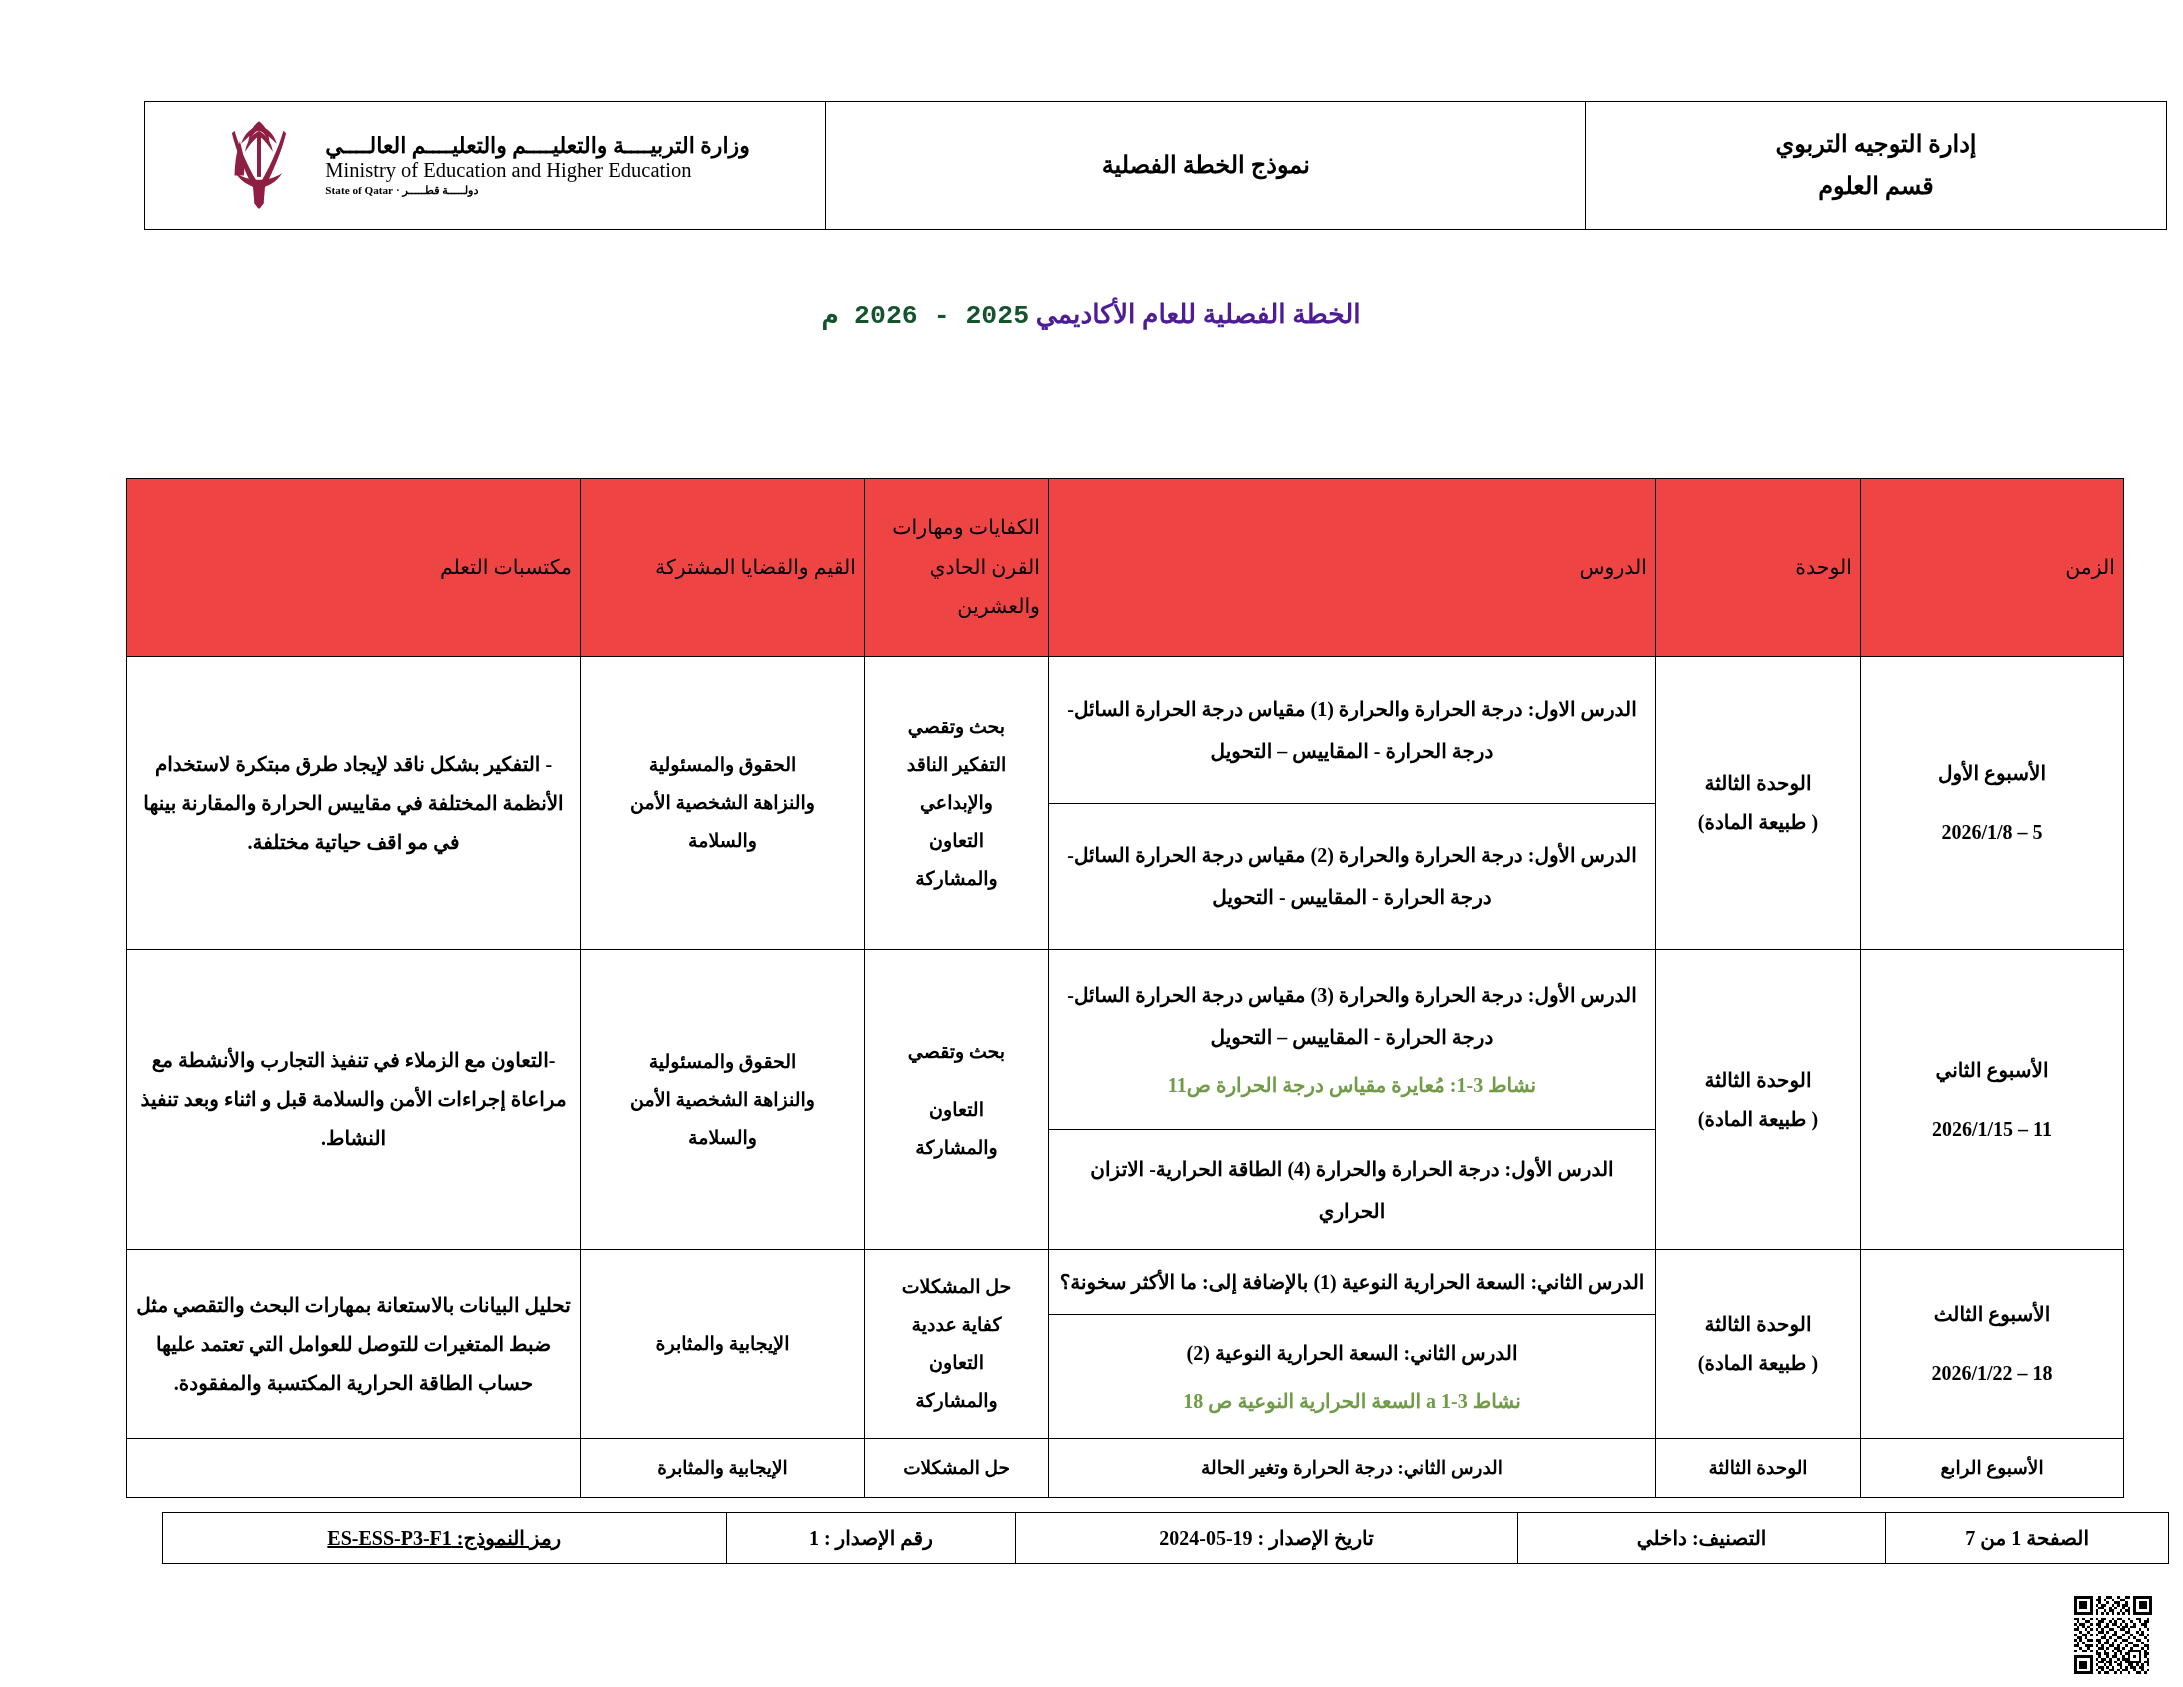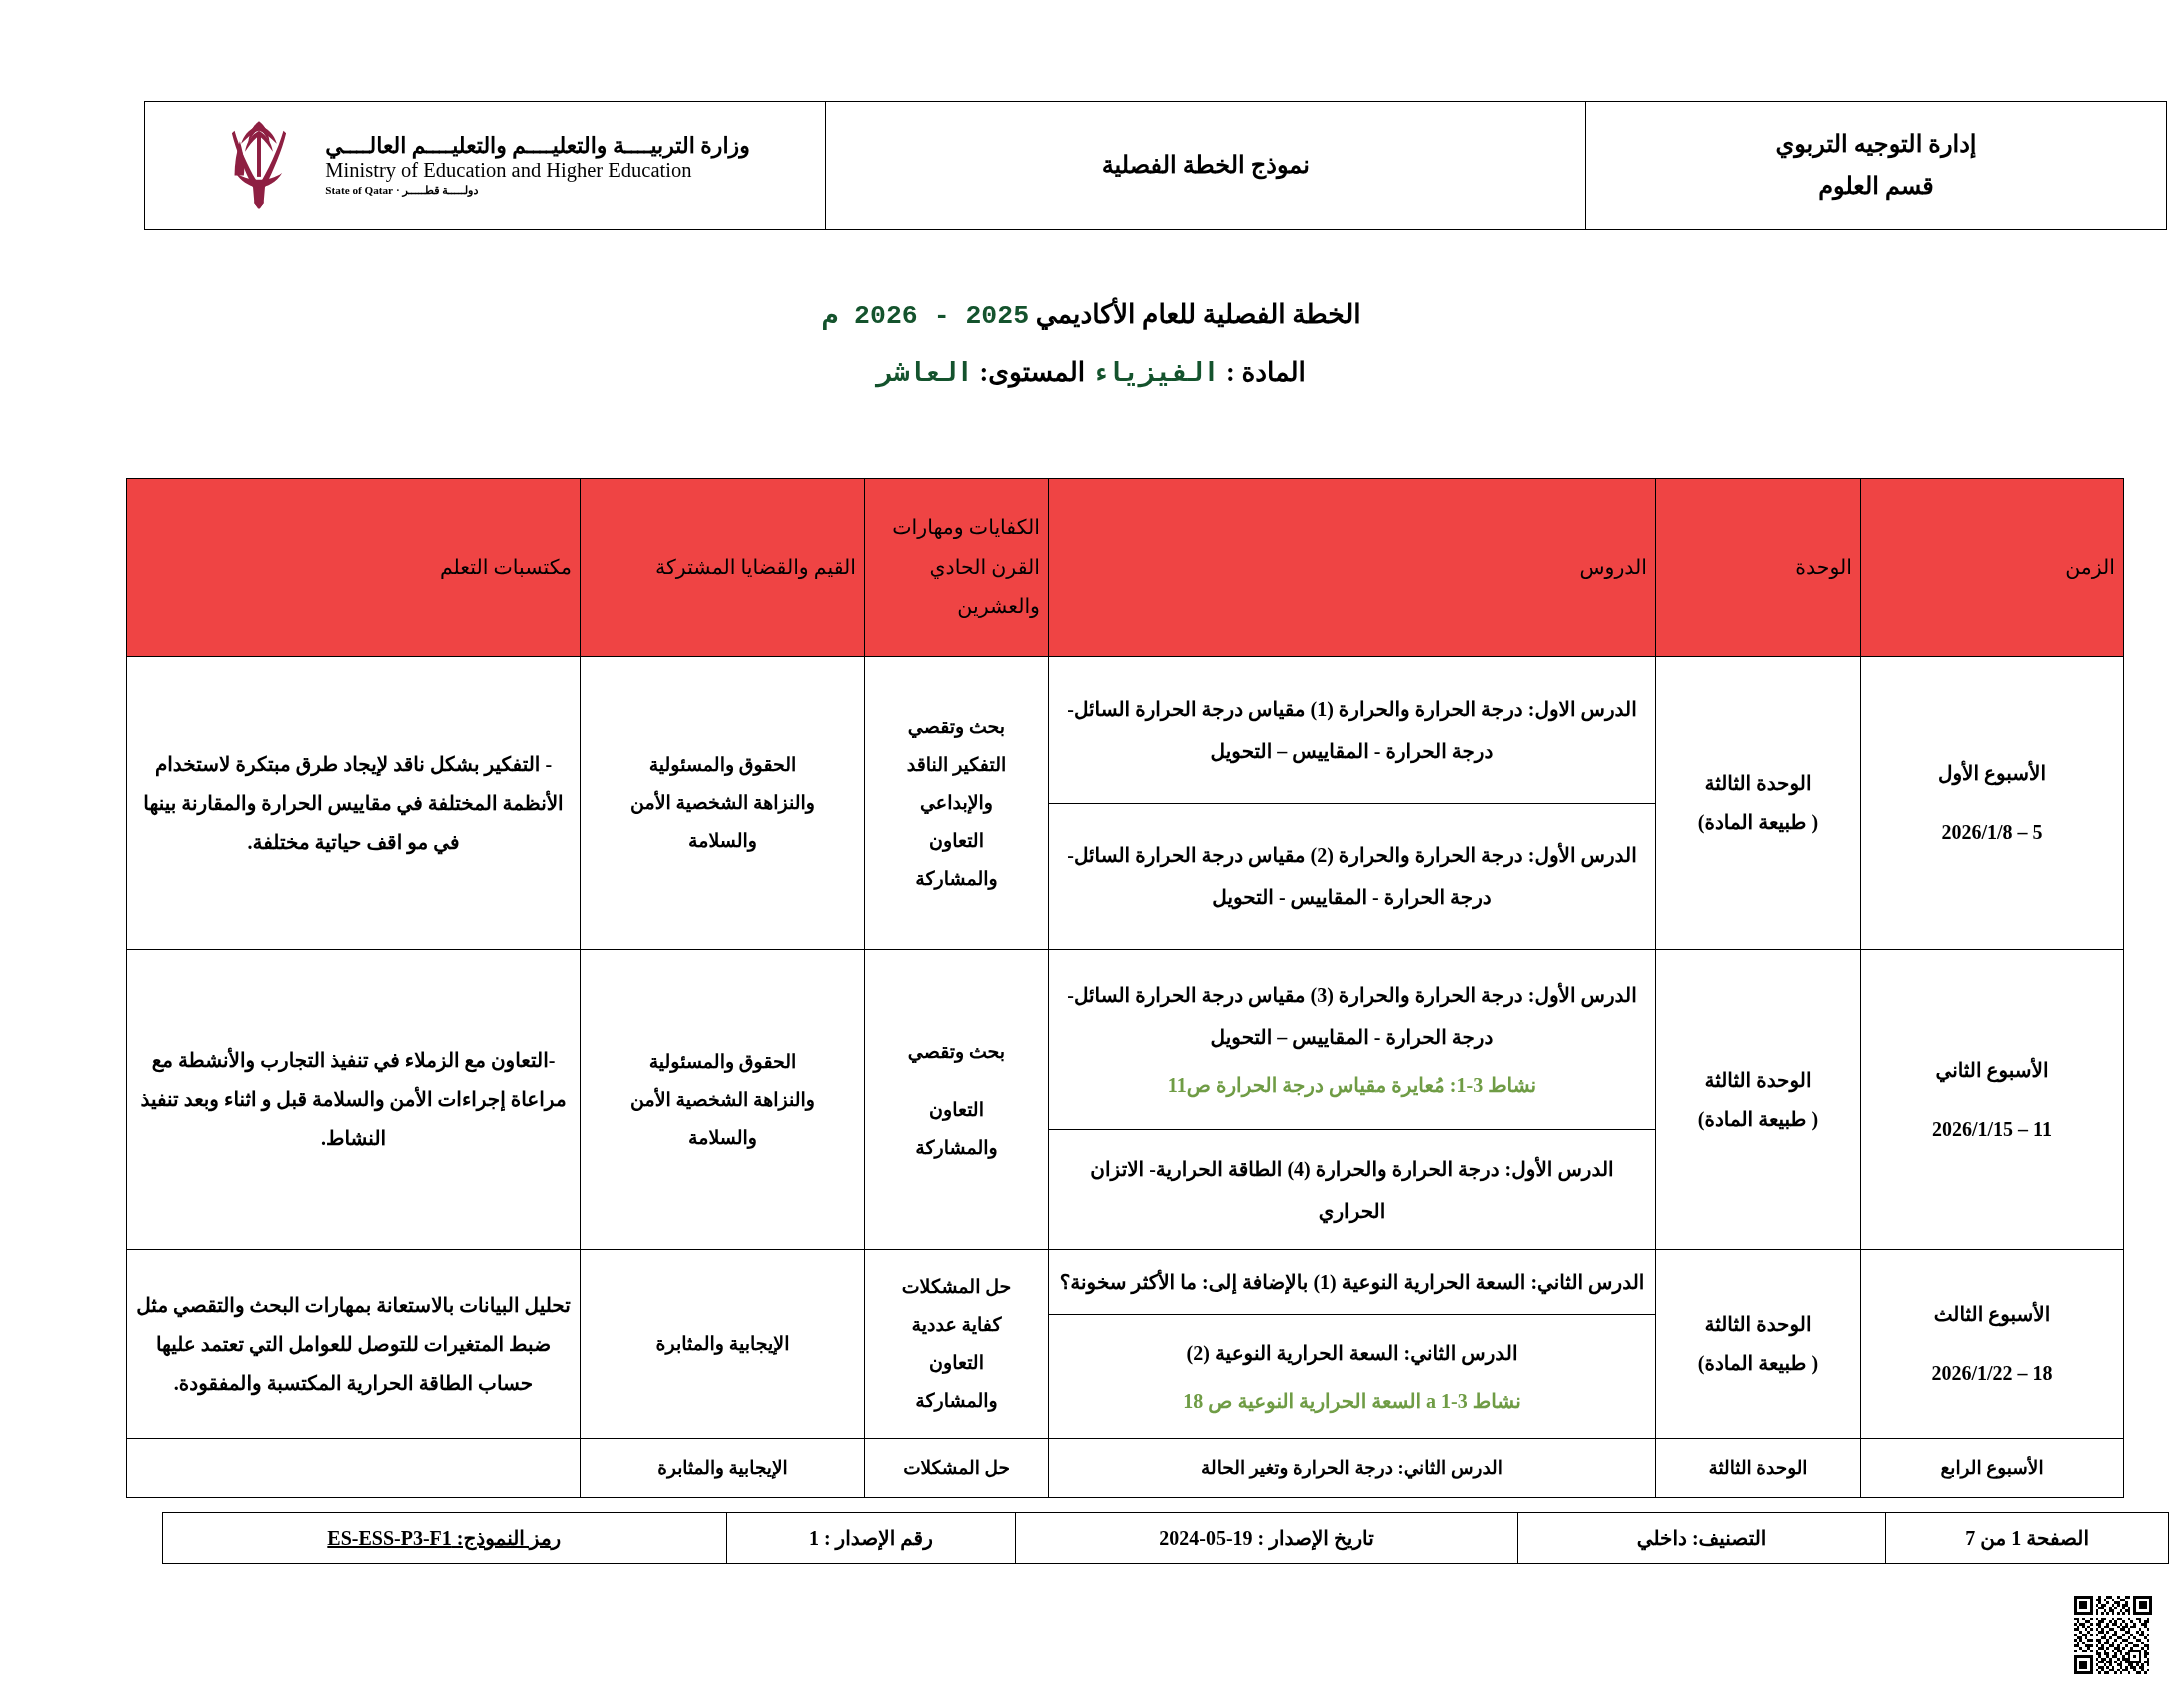--- a/index.html
+++ b/index.html
@@ -104,21 +104,21 @@
     text-align: center;
   }
   .title-line {
     font-size: 26.5px;
     font-weight: 700;
     line-height: 1.0;
     margin-bottom: 29px;
     white-space: nowrap;
   }
   .t-red { color: #14532d; font-family: Liberation Mono, monospace; }
-  .t-dark { color: #000000; }
+  .t-dark { color: #4c1d95; }
 
   
   .plan-table {
     position: absolute;
     left: 126px;
     top: 478px;
     width: 1998px;
     border-collapse: collapse;
     table-layout: fixed;
   }
@@ -259,23 +259,20 @@
           </div>
         </div>
       </td>
     </tr>
   </tbody>
     </table>
 
   <div class="titles">
     <div class="title-line">
       <span class="t-dark">الخطة الفصلية للعام الأكاديمي </span><span class="t-red">2025 - 2026 م</span>
-    </div>
-    <div class="title-line">
-      <span class="t-dark">المادة : </span><span class="t-red">الفيزياء</span><span class="t-dark"> المستوى: </span><span class="t-red">العاشر</span>
     </div>
   </div>
 
   <table class="plan-table">
     <colgroup>
       <col class="col-zaman">
         <col class="col-wahda">
         <col class="col-duroos">
       <col class="col-kifayat">
         <col class="col-qiyam">

